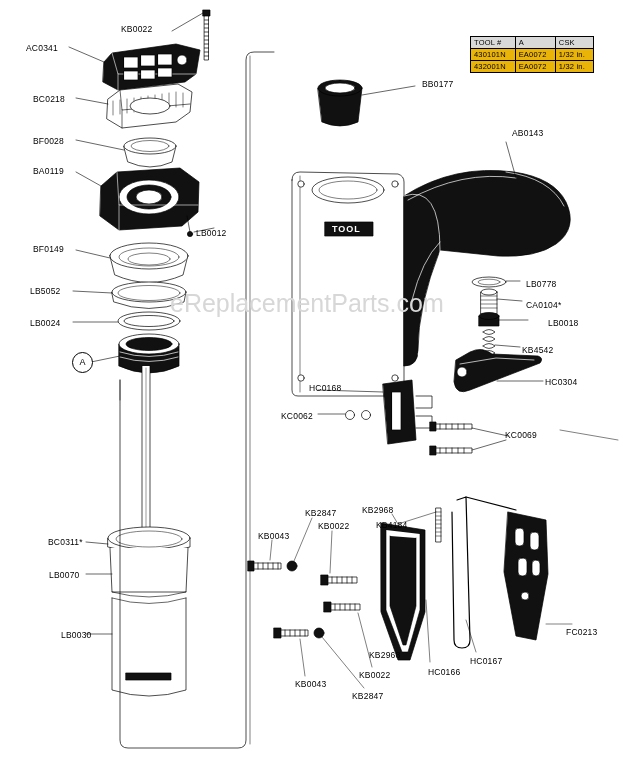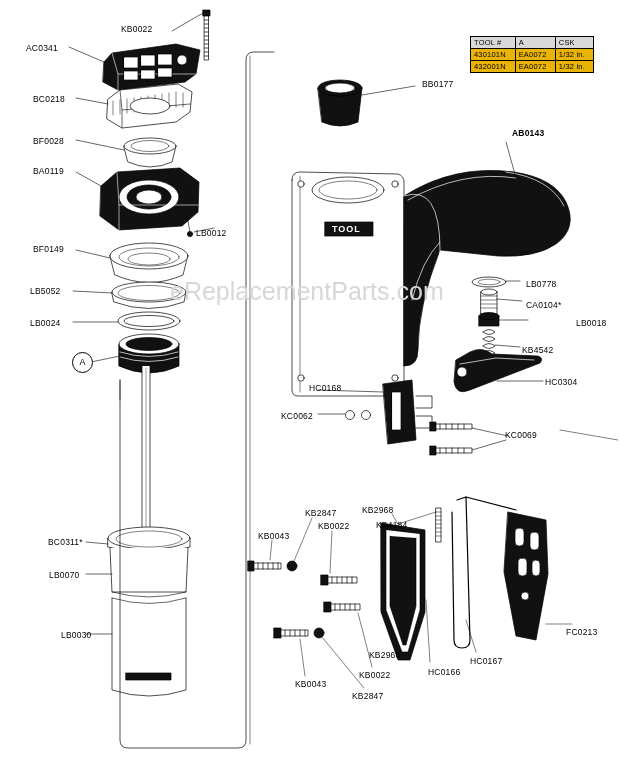--- a/index.html
+++ b/index.html
@@ -49,21 +49,21 @@
     background: #d9d9d9;
     font-size: 7.5px;
   }
   .tool-table tbody td {
     background: #eab308;
     font-size: 7.5px;
   }
   .watermark {
     position: absolute;
     left: 170px;
-    top: 277px;
+    top: 289px;
     font-size: 25px;
     color: #d7d7d7;
     font-family: "Liberation Sans", sans-serif;
     letter-spacing: 0px;
     pointer-events: none;
     user-select: none;
   }
   .brandtext {
     position: absolute;
     font-family: "Liberation Sans", sans-serif;
@@ -377,24 +377,24 @@
     <div class="lbl" style="left: 33px; top: 136px;">BF0028</div>
     <div class="lbl" style="left: 33px; top: 166px;">BA0119</div>
     <div class="lbl" style="left: 196px; top: 228px;">LB0012</div>
     <div class="lbl" style="left: 33px; top: 244px;">BF0149</div>
     <div class="lbl" style="left: 30px; top: 286px;">LB5052</div>
     <div class="lbl" style="left: 30px; top: 318px;">LB0024</div>
     <div class="lbl" style="left: 48px; top: 537px;">BC0311*</div>
     <div class="lbl" style="left: 49px; top: 570px;">LB0070</div>
     <div class="lbl" style="left: 37px; top: 630px; padding-left: 24px;">LB0030</div>
     <div class="lbl" style="left: 422px; top: 79px;">BB0177</div>
-    <div class="lbl" style="left: 512px; top: 128px; font-weight: bold;">AB0143</div>
+    <div class="lbl" style="left: 512px; top: 128px;">AB0143</div>
     <div class="lbl" style="left: 526px; top: 279px;">LB0778</div>
     <div class="lbl" style="left: 526px; top: 300px;">CA0104*</div>
-    <div class="lbl" style="left: 544px; top: 318px; padding-left: 32px;">LB0018</div>
+    <div class="lbl" style="left: 516px; top: 318px; padding-left: 32px;">LB0018</div>
     <div class="lbl" style="left: 522px; top: 345px;">KB4542</div>
     <div class="lbl" style="left: 545px; top: 377px;">HC0304</div>
     <div class="lbl" style="left: 281px; top: 383px; padding-left: 28px;">HC0168</div>
     <div class="lbl" style="left: 281px; top: 411px;">KC0062</div>
     <div class="lbl" style="left: 505px; top: 430px;">KC0069</div>
     <div class="lbl" style="left: 305px; top: 508px;">KB2847</div>
     <div class="lbl" style="left: 362px; top: 505px;">KB2968</div>
     <div class="lbl" style="left: 258px; top: 531px;">KB0043</div>
     <div class="lbl" style="left: 318px; top: 521px;">KB0022</div>
     <div class="lbl" style="left: 376px; top: 520px;">KB4184</div>

